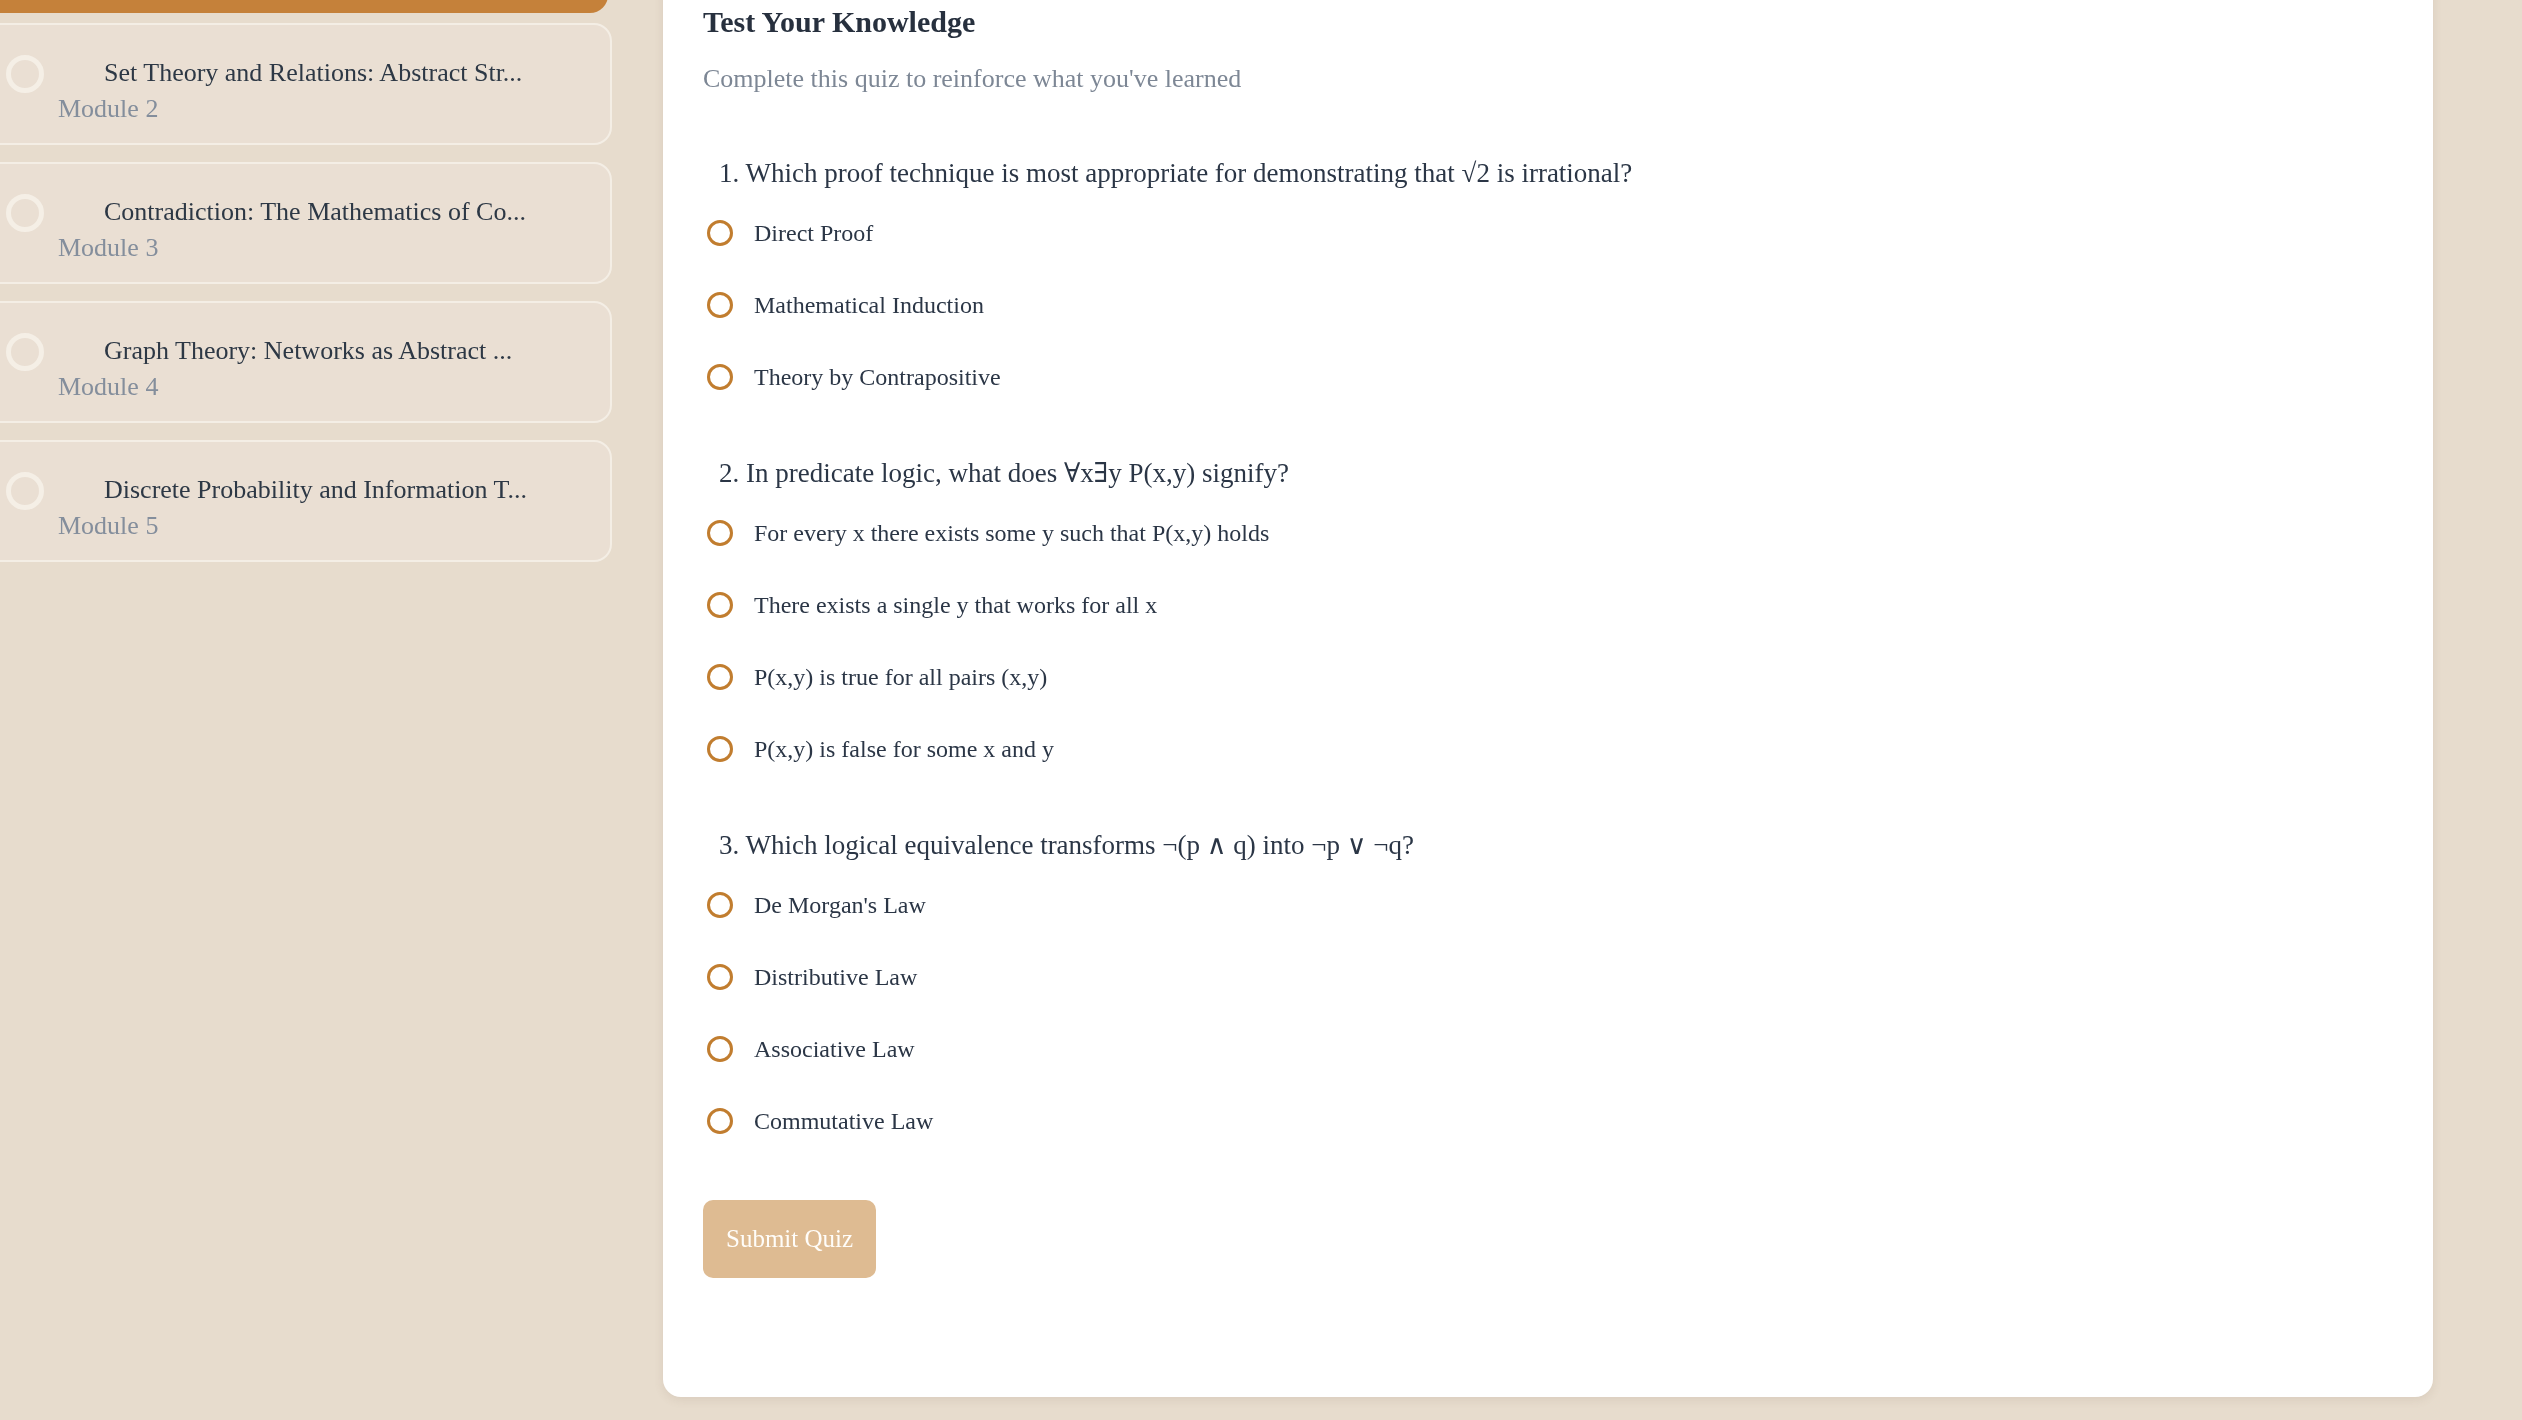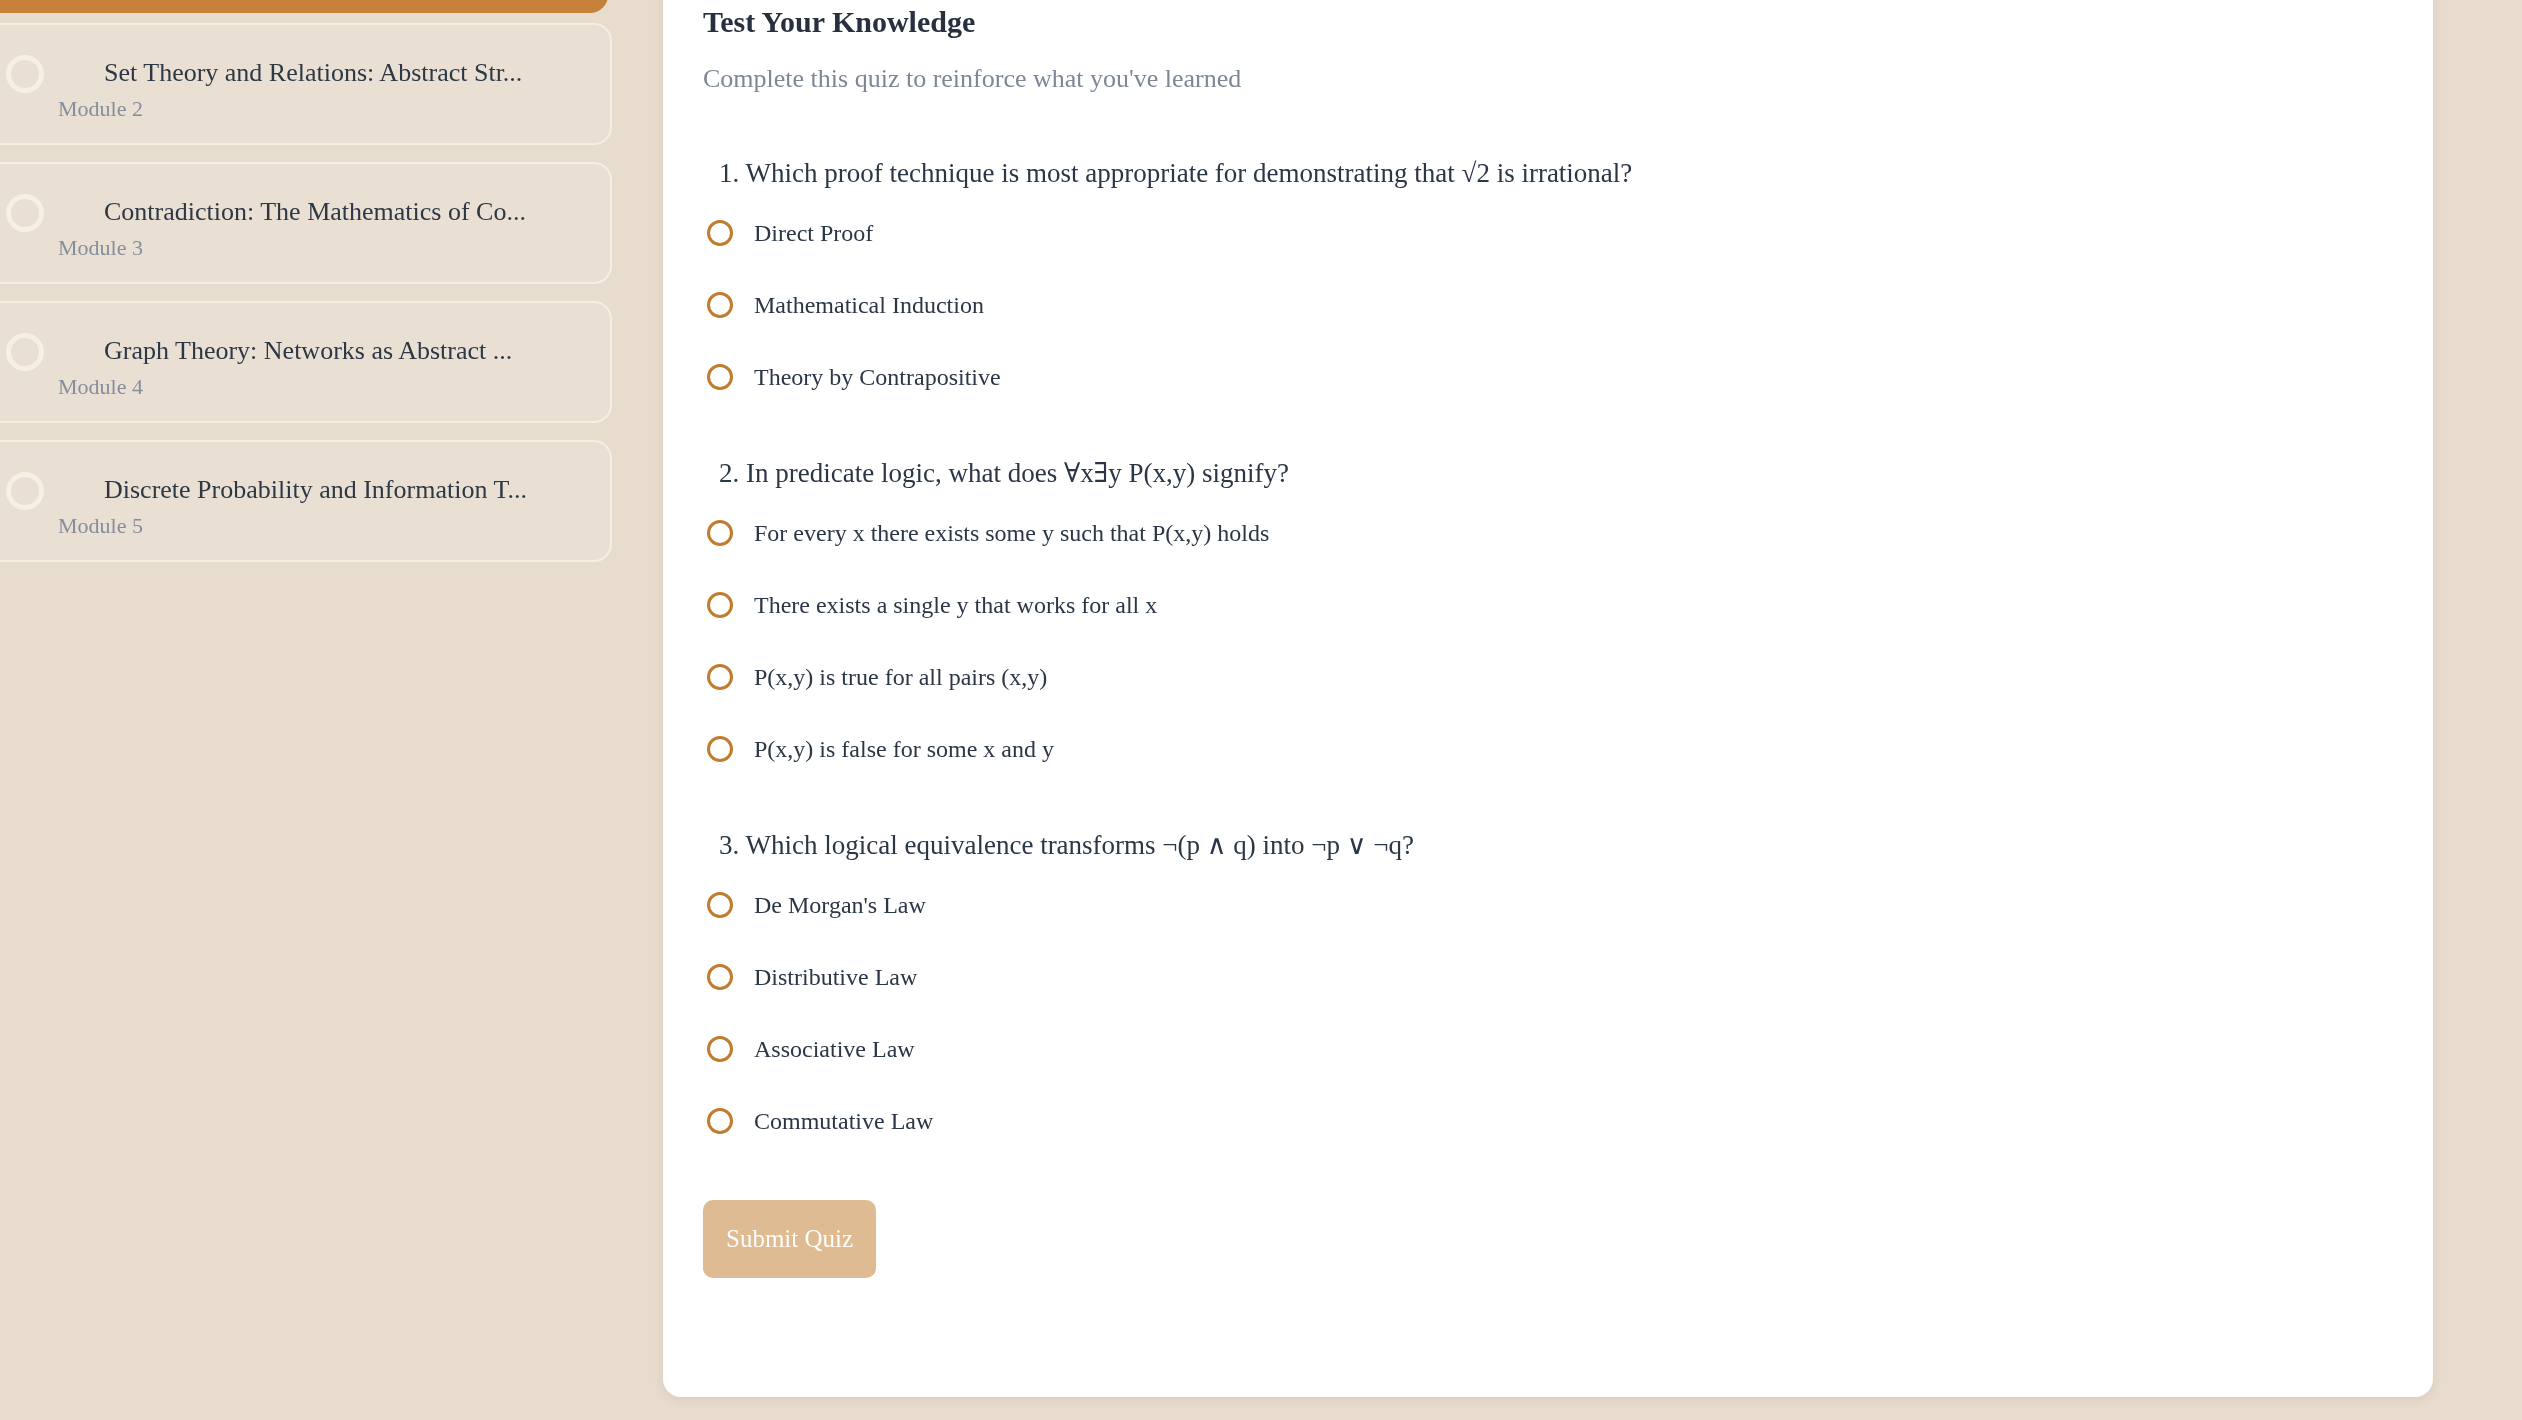--- a/index.html
+++ b/index.html
@@ -39,21 +39,21 @@
   }
   .mod-title {
     position: absolute; left: 78px; top: 32px;
     font-size: 26px; line-height: 32px;
     color: #2d3845;
     white-space: nowrap;
     margin-left: 46px;
   }
   .mod-sub {
     position: absolute; left: 78px; top: 70px;
-    font-size: 22px; line-height: 28px;
+    font-size: 26px; line-height: 28px;
     color: #848e9c;
   }
 
   
   .quiz-card {
     position: absolute; left: 663px; top: -24px;
     width: 1770px; height: 1421px;
     background: #ffffff;
     border-radius: 18px;
     box-shadow: 0 3px 10px rgba(120, 100, 80, 0.12);

